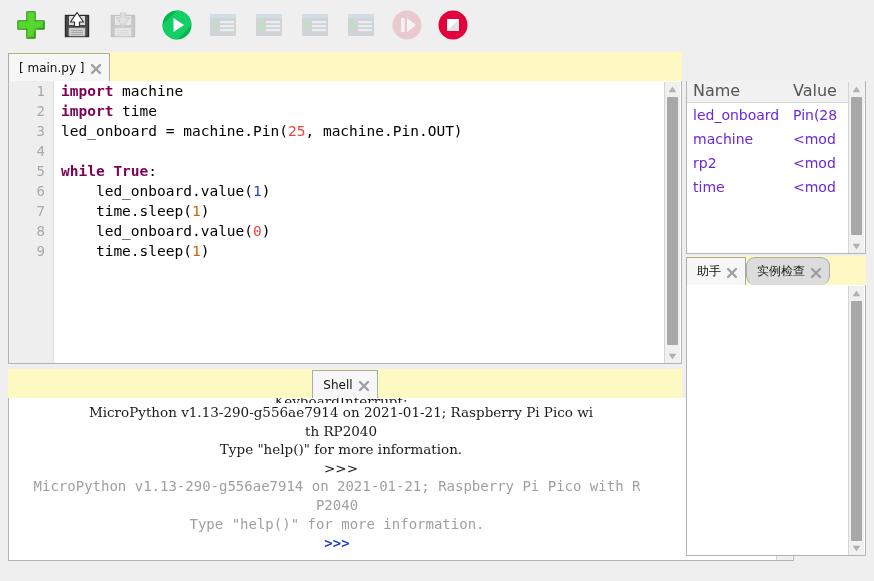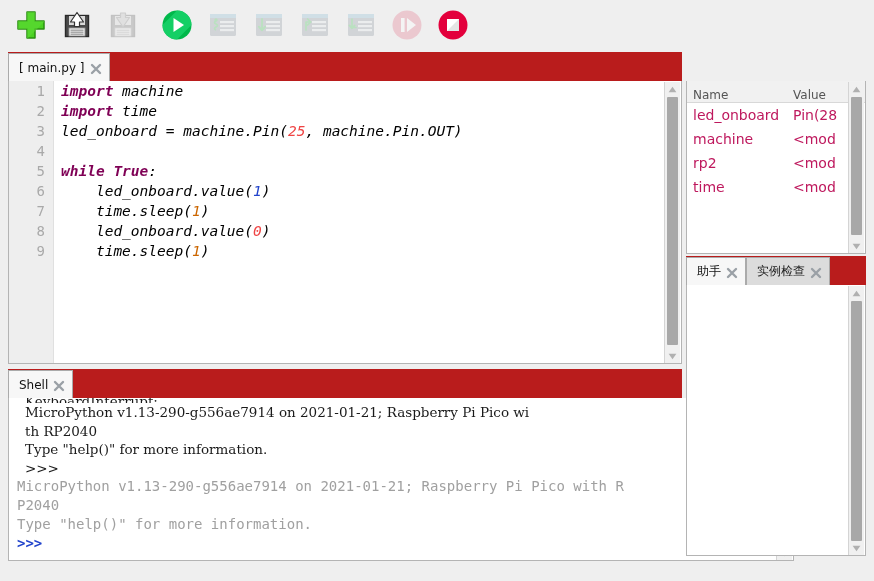--- a/index.html
+++ b/index.html
@@ -32,34 +32,34 @@
   .tb-gap { width: 8px; }
 
   
   #editor-pane {
     position: absolute; left: 8px; top: 52px;
     width: 674px; height: 312px;
   }
   .tabstrip {
     position: relative; height: 29px;
     border-bottom: 1px solid #aaa;
-    background: #b91c1c;
+    background: #fef9c3;
   }
   .tab {
     display: inline-flex; align-items: center;
     height: 28px; padding: 0 7px 0 10px;
     border: 1px solid #aaa; border-bottom: none;
     background: #f7f7f7;
     font-size: 12px; color: #111;
     position: relative; top: 1px;
     box-sizing: border-box;
     vertical-align: top;
   }
   .tab.inactive {
-    background: #dcdcdc; color: #222;
+    background: #dcdcdc; color: #222; border-radius: 9px;
   }
   .tab-label { white-space: nowrap; }
   .tab-close {
     margin-left: 5px; width: 12px; height: 12px;
     display: inline-block; position: relative; top: 1px;
   }
   #editor-body {
     position: absolute; left: 0; top: 29px;
     width: 674px; height: 283px;
     background: #fff;
@@ -78,21 +78,21 @@
     text-align: right; padding-right: 8px;
     font-family: "DejaVu Sans Mono", "Liberation Mono", monospace;
     font-size: 14px; color: #a9a9a9;
   }
   #code {
     position: absolute; left: 52px; top: 0;
     font-family: "DejaVu Sans Mono", "Liberation Mono", monospace;
     font-size: 14.5px;
     white-space: pre;
   }
-  .cline { height: 20px; line-height: 20px; color: #000; font-style: italic; }
+  .cline { height: 20px; line-height: 20px; color: #000; }
   .kw  { color: #7f0055; font-weight: bold; }
   .num-orange { color: #ef4444; }
   .num-blue   { color: #2244cc; }
   .num-orange2{ color: #cc6600; }
 
   
   .vsb {
     position: absolute; right: 1px; top: 1px;
     width: 15px; background: #f0f0f0;
     border-left: 1px solid #d4d4d4;
@@ -104,21 +104,21 @@
   .vsb .arrow-up, .vsb .arrow-dn {
     position: absolute; left: 0; width: 15px; height: 14px;
     display: flex; align-items: center; justify-content: center;
   }
   .vsb .arrow-up { top: 0; }
   .vsb .arrow-dn { bottom: 0; }
 
   
   #shell-pane {
     position: absolute; left: 8px; top: 369px;
-    width: 674px; height: 192px;
+    width: 674px; height: 192px; text-align: center;
   }
   #shell-body {
     position: absolute; left: 0; top: 29px;
     width: 786px; height: 163px;
     background: #fff;
     border: 1px solid #b4b4b4; border-top: none;
     box-sizing: border-box;
     overflow: hidden;
   }
   #shell-text {
@@ -152,30 +152,30 @@
     width: 180px; height: 202px;
   }
   #vars-body {
     position: absolute; left: 0; top: 29px;
     width: 180px; height: 173px;
     background: #fff;
     border: 1px solid #b4b4b4; border-top: none;
     box-sizing: border-box; overflow: hidden;
   }
   .vars-head {
-    display: flex; height: 21px; align-items: flex-end;
+    display: flex; height: 21px; align-items: flex-start;
     background: #f1f1f1;
     border-bottom: 1px solid #d8d8d8;
-    font-size: 12px; color: #555;
+    font-size: 16px; color: #555;
   }
   .vh-name { width: 100px; padding-left: 6px; }
   .vh-val  { flex: 1; }
   .vrow {
     display: flex; height: 24px; align-items: center;
-    font-size: 14px; color: #be185d;
+    font-size: 14px; color: #6d28d9;
   }
   .vc-name { width: 100px; padding-left: 6px; white-space: nowrap; overflow: hidden; }
   .vc-val  { flex: 1; white-space: nowrap; overflow: hidden; }
 
   
   #assist-pane {
     position: absolute; left: 686px; top: 256px;
     width: 180px; height: 300px;
   }
   #assist-body {

